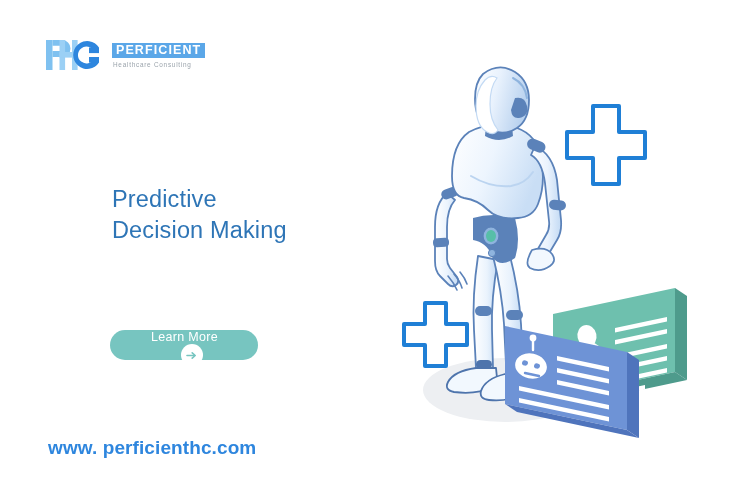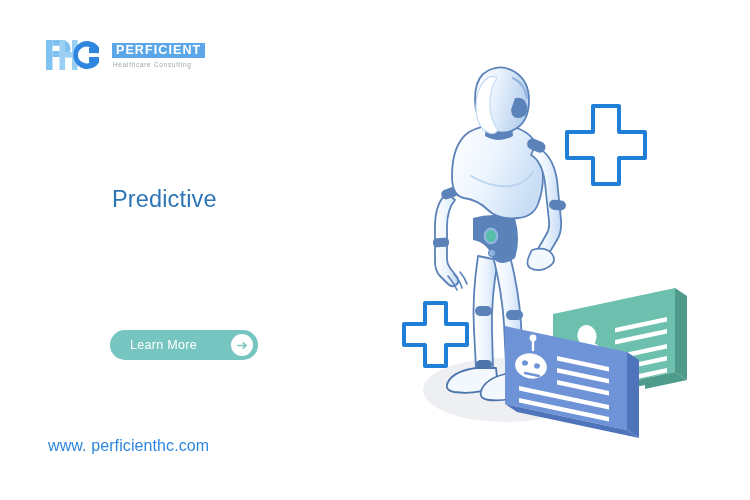--- a/index.html
+++ b/index.html
@@ -80,20 +80,21 @@
     height:30px;
     min-width:148px;
     background:#77C5C0;
     border-radius:16px;
     display:flex;
     align-items:center;
     justify-content:space-between;
     padding:0 5px 0 20px;
     cursor:pointer;
     border:none;
+    flex-direction:column;
   }
   .cta-label {
     color:#ffffff;
     font-size:12.5px;
     letter-spacing:0.3px;
     font-weight:400;
     padding-right:14px;
   }
   .cta-circle {
     width:22px; height:22px;
@@ -103,22 +104,23 @@
     align-items:center;
     justify-content:center;
     flex:none;
   }
 
   
   .site-url {
     position:absolute;
     left:48px; top:437px;
     color:#2E86DE;
-    font-size:16px;
+    font-size:19px;
     letter-spacing:0.1px;
+    font-weight:bold;
   }
 
   
   .illustration {
     position:absolute;
     left:375px; top:60px;
     width:340px; height:400px;
   }
   .illustration svg { display:block; width:100%; height:100%; }
 </style>
@@ -146,20 +148,21 @@
     </div>
 
     <div class="logo-text">
       <span class="logo-word">PERFICIENT</span>
       <span class="logo-tag">Healthcare Consulting</span>
     </div>
   </div>
 
   <h1 class="headline">
     <span class="ln">Predictive</span>
+    <span class="ln">Decision Making</span>
   </h1>
 
   <button class="cta">
     <span class="cta-label">Learn More</span>
     <span class="cta-circle">
       <svg width="13" height="13" viewBox="0 0 13 13" xmlns="http://www.w3.org/2000/svg" aria-hidden="true">
         <path d="M2 6.5 H9.6" stroke="#77C5C0" stroke-width="1.6" stroke-linecap="round" fill="none"></path>
         <path d="M7.2 3.8 L10.2 6.5 L7.2 9.2" stroke="#77C5C0" stroke-width="1.6" stroke-linecap="round" stroke-linejoin="round" fill="none"></path>
       </svg>
     </span>

